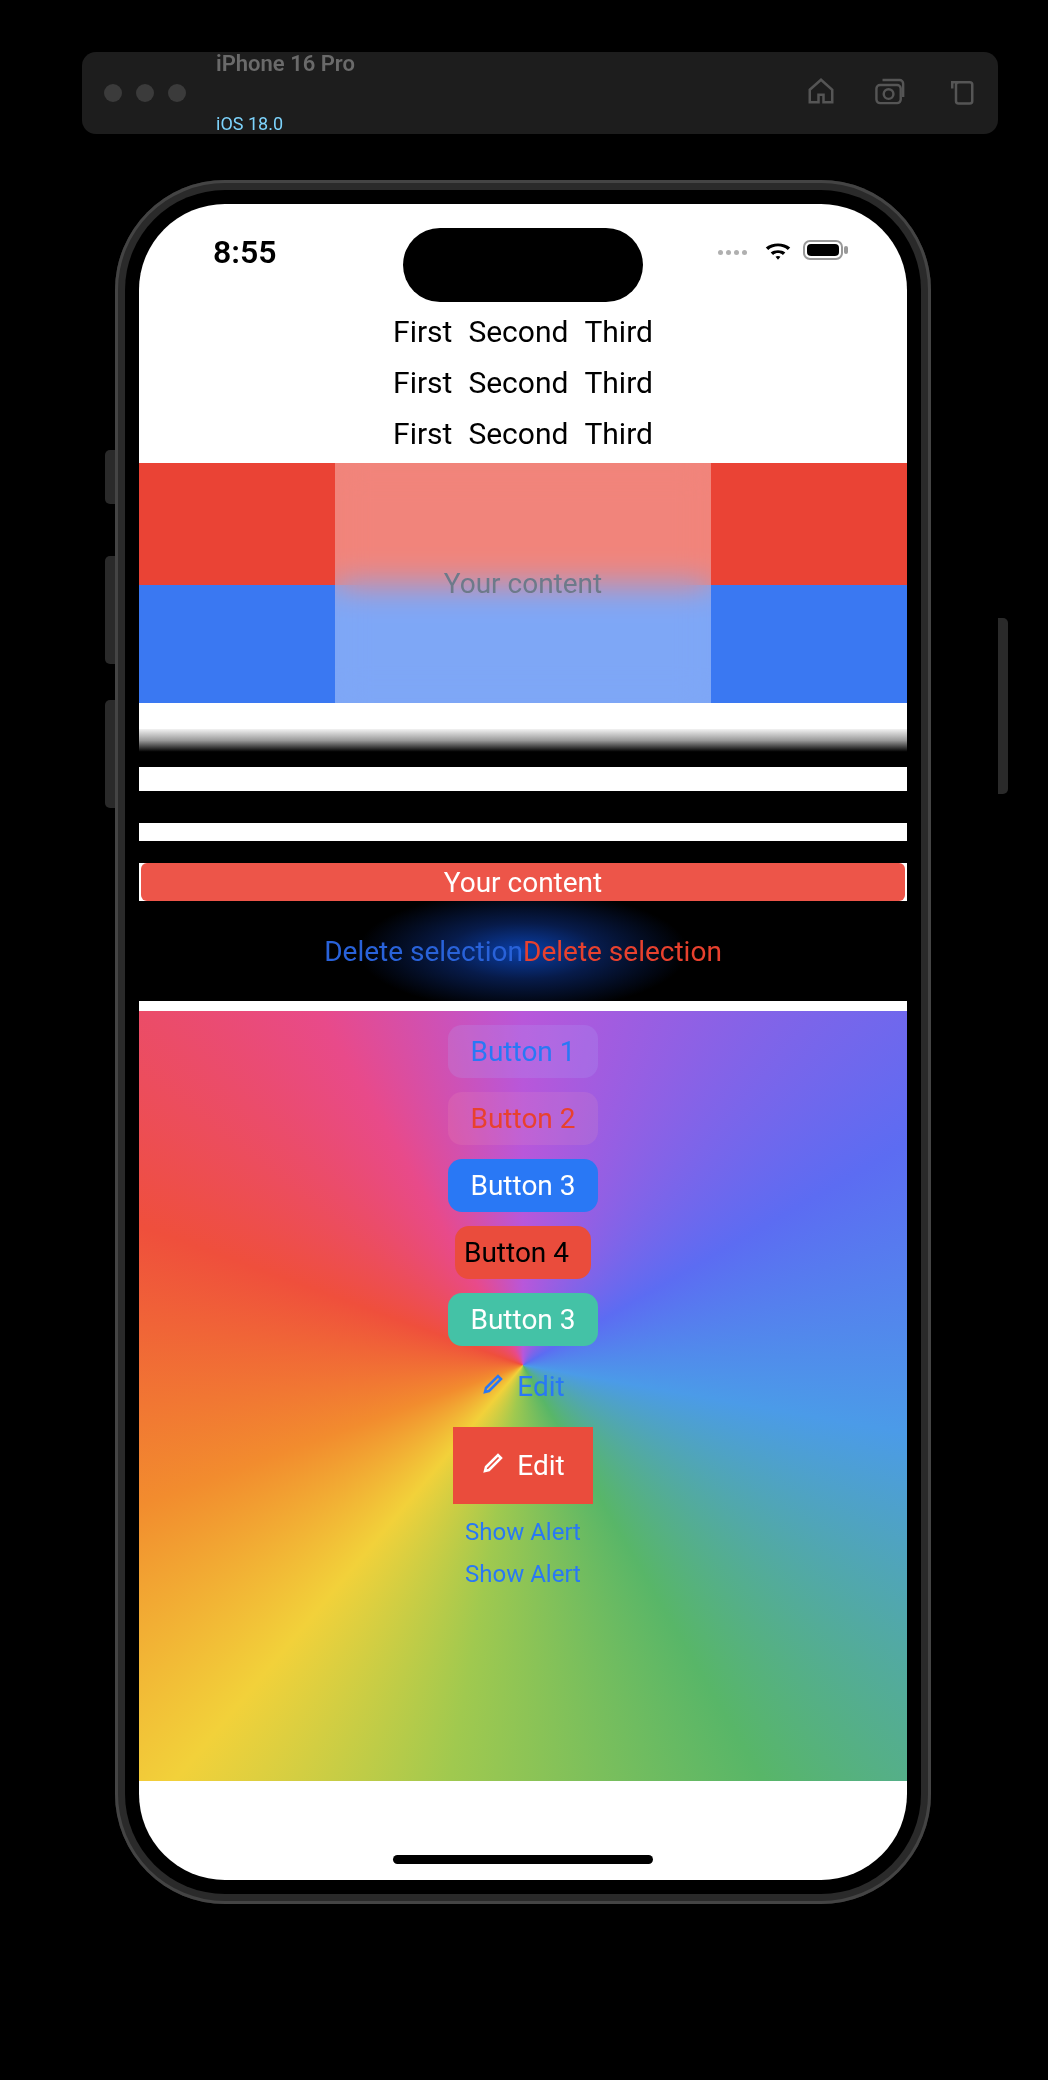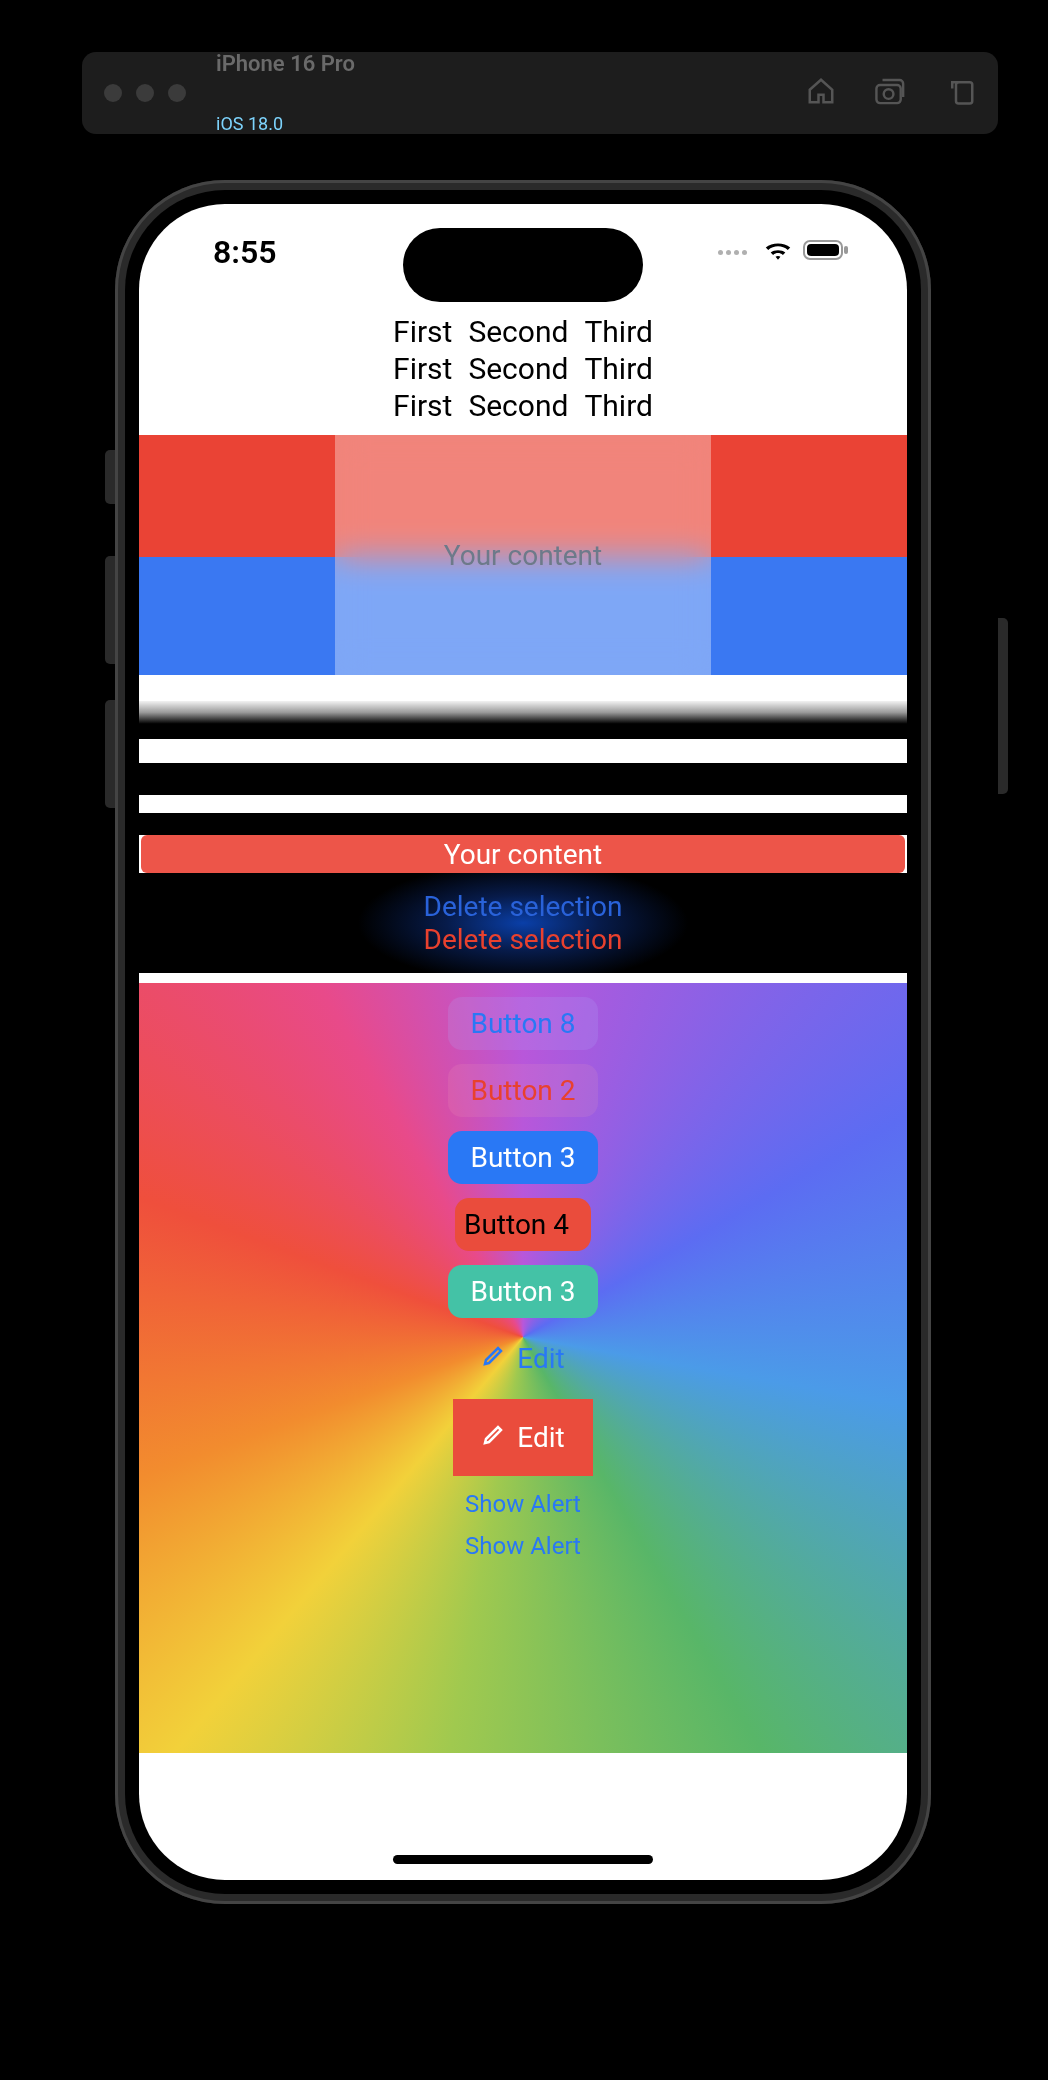--- a/index.html
+++ b/index.html
@@ -142,21 +142,21 @@
       top: 108px;
       left: 0;
       right: 0;
       bottom: 0;
     }
 
     .text-rows {
       display: flex;
       flex-direction: column;
       align-items: center;
-      gap: 2px;
+      gap: 16px;
       padding: 2px 0 12px 0;
     }
     .text-row {
       display: flex;
       gap: 16px;
       font-size: 30px;
       color: #000;
     }
 
     .color-block-area {
@@ -216,21 +216,21 @@
       justify-content: center;
       font-size: 28px;
       border-radius: 6px;
       margin: 0 2px;
     }
 
     .dark-gradient-bar {
       height: 100px;
       background: radial-gradient(ellipse 220px 80px at 50% 50%, #0a3fa8 0%, #071b4a 35%, #000 75%);
       display: flex;
-      flex-direction: column;
+      flex-direction: row;
       align-items: center;
       justify-content: center;
     }
     .del-blue { color: #2962d9; font-size: 28px; }
     .del-red { color: #e8412e; font-size: 28px; }
 
     .rainbow-area {
       height: 770px;
       background: conic-gradient(from 0deg at 50% 46%,
         #b857da 0deg,
@@ -388,21 +388,21 @@
           <span>Your content</span>
         </div>
 
         <div class="dark-gradient-bar">
           <span class="del-blue">Delete selection</span>
           <span class="del-red">Delete selection</span>
         </div>
 
         <div class="rainbow-area">
           <button class="btn btn-plain-blue">
-              <span>Button 8</span>
+              <span>Button 1</span>
             </button>
           <button class="btn btn-plain-red">
               <span>Button 2</span>
             </button>
           <button class="btn btn-filled-blue">
               <span>Button 3</span>
             </button>
           <button class="btn btn-filled-red">
               <span>Button 4</span>
             </button>

